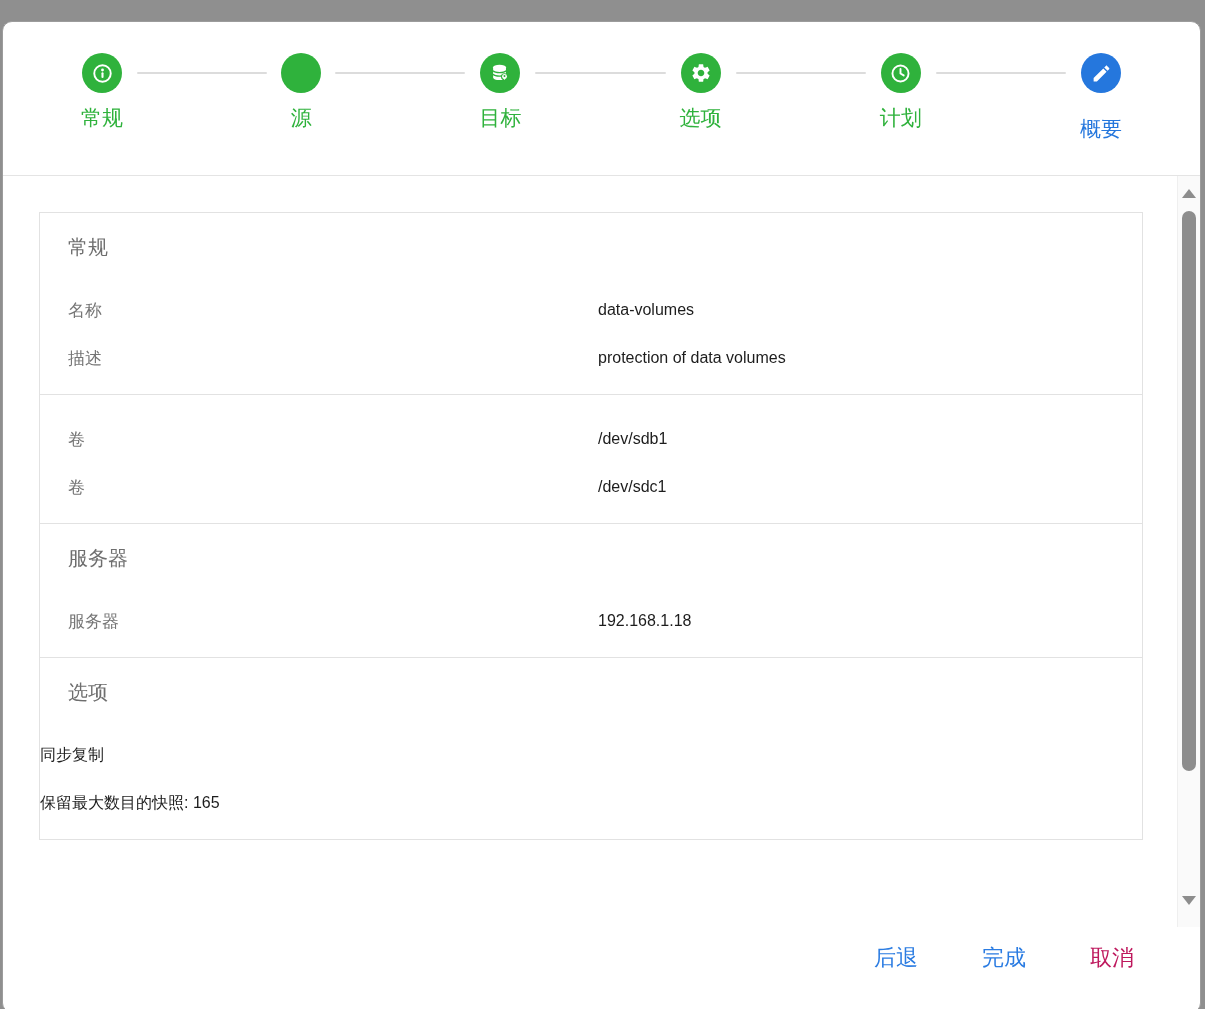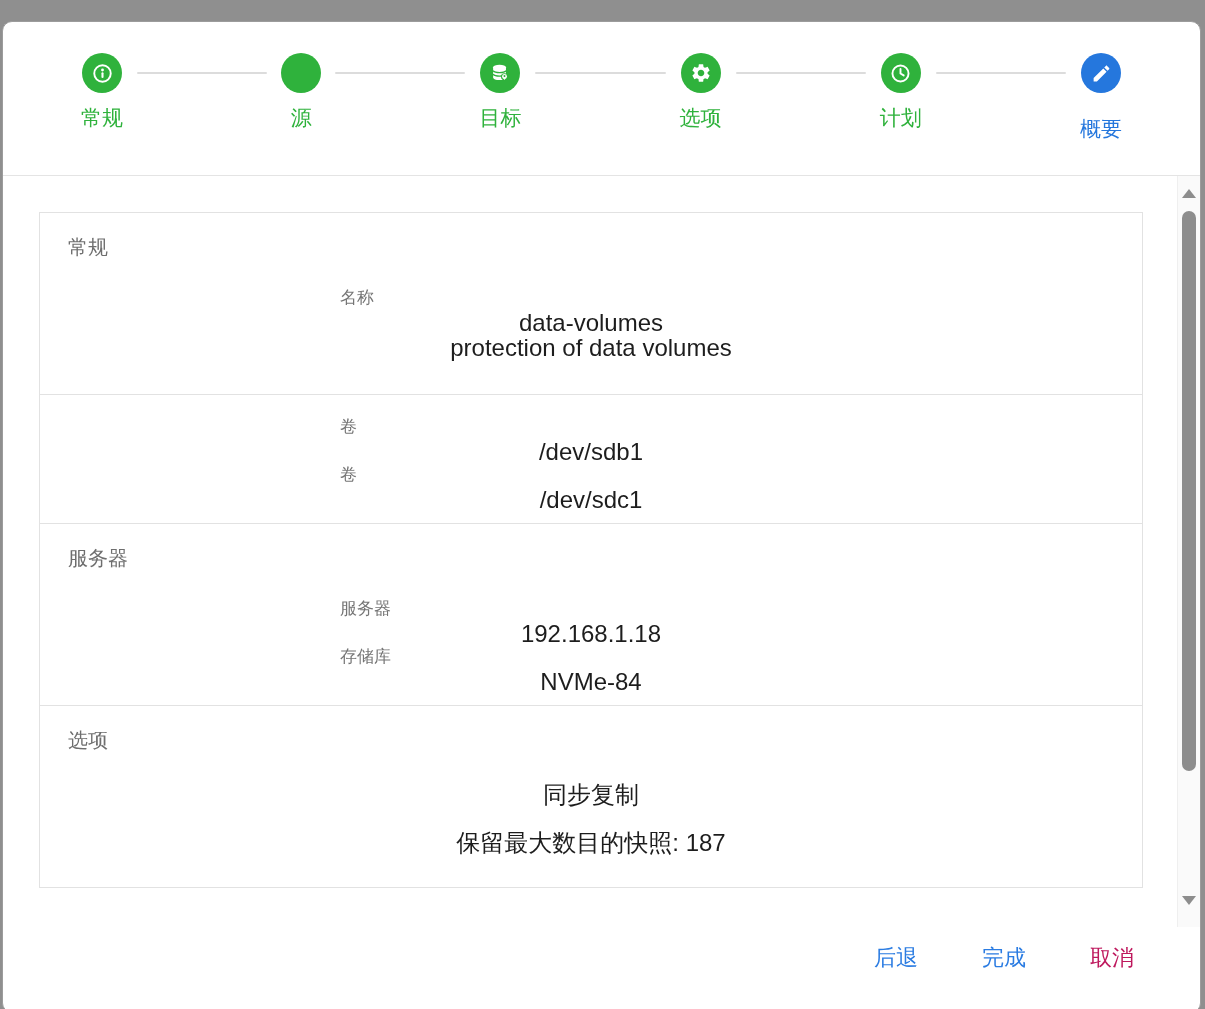--- a/index.html
+++ b/index.html
@@ -28,23 +28,23 @@
   .connector { flex:1; height:2px; background:#dcdcdc; margin:50px 14px 0 14px; border-radius:1px; }
   
   .content { flex:1; position:relative; overflow:hidden; }
   .panel {
     position:absolute; left:36px; top:36px; width:1104px;
     border:1px solid #e2e2e2; box-sizing:border-box; background:#fff;
   }
   .section { padding:20px 0 12px 0; }
   .section + .section { border-top:1px solid #e2e2e2; }
   .section-title { font-size:20px; line-height:28px; color:#6e6e6e; margin:0 0 25px 28px; }
-  .srow { height:48px; display:flex; align-items:center;flex-direction:column; }
+  .srow { height:48px; display:flex; align-items:center; }
   .srow-label { color:#757575; font-size:17px; margin-left:28px; width:530px; flex:none; }
-  .srow-value { color:#1d1d1d; font-size:24px; }
+  .srow-value { color:#1d1d1d; font-size:16px; }
   
   .scrollbar {
     position:absolute; top:0; bottom:0; right:0; width:22px;
     background:#fafafa; border-left:1px solid #efefef;
   }
   .sb-up, .sb-down { position:absolute; left:50%; transform:translateX(-50%); width:0; height:0;
     border-left:7px solid transparent; border-right:7px solid transparent; cursor:pointer; }
   .sb-up   { top:13px; border-bottom:9px solid #8d8d8d; }
   .sb-down { bottom:22px; border-top:9px solid #8d8d8d; }
   .sb-thumb {
@@ -131,51 +131,48 @@
 
   <div class="content">
     <div class="panel">
         <div class="section">
     <div class="section-title">常规</div>
   <div class="srow">
     <div class="srow-label">名称</div>
     <div class="srow-value">data-volumes</div>
   </div>
           <div class="srow">
+    <div class="srow-label">描述</div>
     <div class="srow-value">protection of data volumes</div>
   </div>
         </div>
         <div class="section">
   <div class="srow">
     <div class="srow-label">卷</div>
     <div class="srow-value">/dev/sdb1</div>
   </div>
           <div class="srow">
     <div class="srow-label">卷</div>
     <div class="srow-value">/dev/sdc1</div>
   </div>
         </div>
         <div class="section">
     <div class="section-title">服务器</div>
   <div class="srow">
     <div class="srow-label">服务器</div>
     <div class="srow-value">192.168.1.18</div>
   </div>
-          <div class="srow">
-    <div class="srow-label">存储库</div>
-    <div class="srow-value">NVMe-84</div>
-  </div>
         </div>
         <div class="section">
     <div class="section-title">选项</div>
   <div class="srow">
     <div class="srow-value">同步复制</div>
   </div>
           <div class="srow">
-    <div class="srow-value">保留最大数目的快照: 187</div>
+    <div class="srow-value">保留最大数目的快照: 165</div>
   </div>
         </div>
       </div>
     <div class="scrollbar">
       <div class="sb-up"></div>
       <div class="sb-thumb"></div>
       <div class="sb-down"></div>
     </div>
   </div>
 

